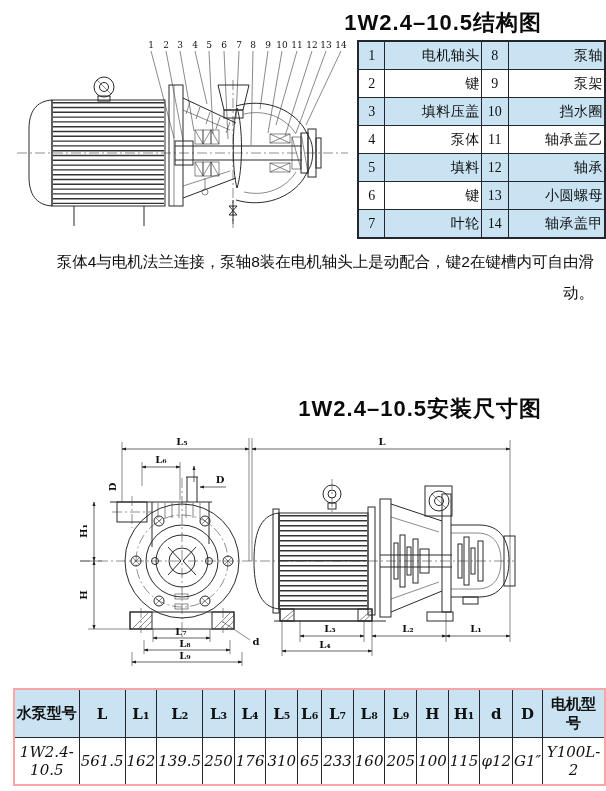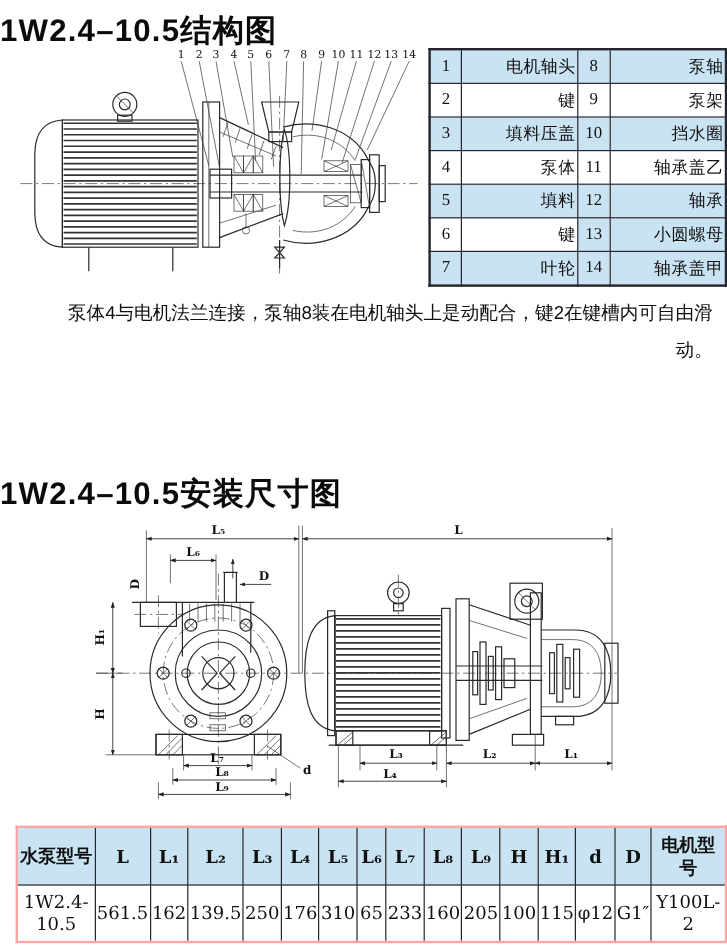--- a/index.html
+++ b/index.html
@@ -1,18 +1,18 @@
 <!DOCTYPE html>
 <html><head>
 <meta charset="utf-8">
 <style>
   html,body{margin:0;padding:0;background:#e8e8e8;}
   .page{position:relative;width:606px;height:791px;background:#ffffff;margin:0 auto;
         font-family:"Liberation Sans","DejaVu Sans",sans-serif;color:#111;overflow:hidden;}
-  .title{position:absolute;left:0;width:542px;text-align:left;font-size:26px;font-weight:bold;
+  .title{position:absolute;left:0;width:542px;text-align:right;font-size:22px;font-weight:bold;
          letter-spacing:1px;color:#0b0b0b;}
   #title1{top:8px;}
   #title2{top:394px;}
   
   .parts{position:absolute;left:357px;top:40px;border-collapse:collapse;table-layout:fixed;}
   .parts td{border:1px solid #23262c;height:25px;font-size:14px;vertical-align:middle;}
   .parts{border:2px solid #23262c;}
   .parts td.num{width:25px;text-align:center;font-family:"Liberation Serif","DejaVu Serif",serif;}
   .parts td.name{width:94px;text-align:right;padding-left:7px;letter-spacing:0.5px;}
   .parts td.b{background:#c9e3f3;}
@@ -33,21 +33,21 @@
   text.dm{font-family:"DejaVu Serif","Liberation Serif",serif;font-size:10px;font-weight:bold;
           fill:#111;text-anchor:middle;stroke:none;}
   text.co{font-family:"DejaVu Serif","Liberation Serif",serif;font-size:9px;fill:#111;
           text-anchor:middle;stroke:none;}
   
   .spec{position:absolute;left:13px;top:688px;border-collapse:collapse;table-layout:fixed;
         border:2px solid #fca5a5;}
   .spec td{border:1px solid #23262c;text-align:center;vertical-align:middle;
            font-family:"DejaVu Serif","Liberation Serif",serif;font-size:15px;}
   .spec tr.hd td{height:45px;background:#c9e3f3;font-weight:bold;}
-  .spec tr.vals td{height:44px;background:#ffffff;font-weight:normal;}
+  .spec tr.vals td{height:44px;background:#ffffff;font-weight:normal;font-style:italic;}
   .spec td.cn{font-family:"Liberation Sans","DejaVu Sans",sans-serif;font-weight:normal;font-size:15px;}
 </style>
 </head>
 <body>
 
 <div class="page">
 
   <div class="title" id="title1">1W2.4–10.5结构图</div>
 
   <div class="fig" id="fig1">

